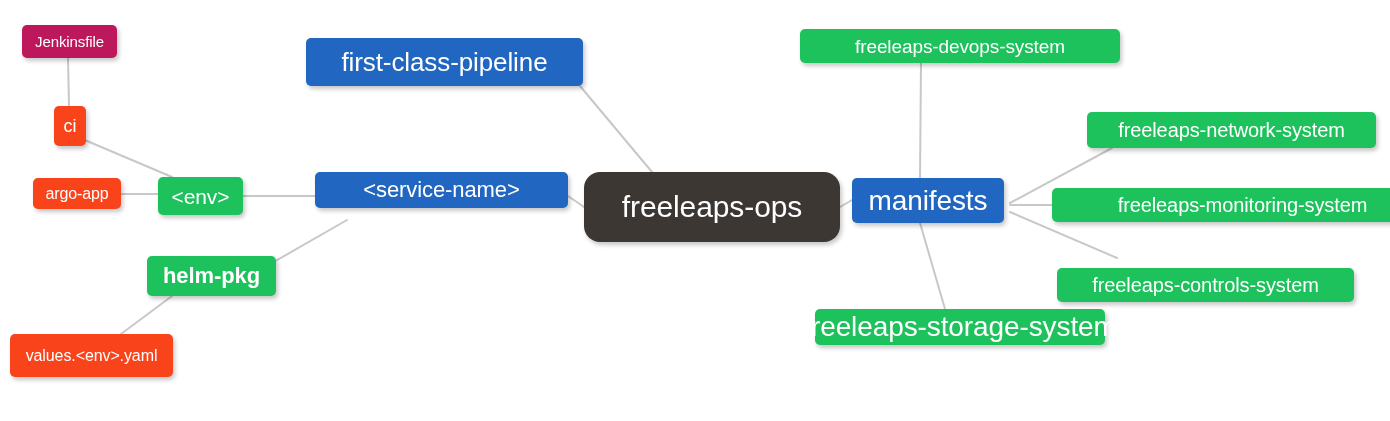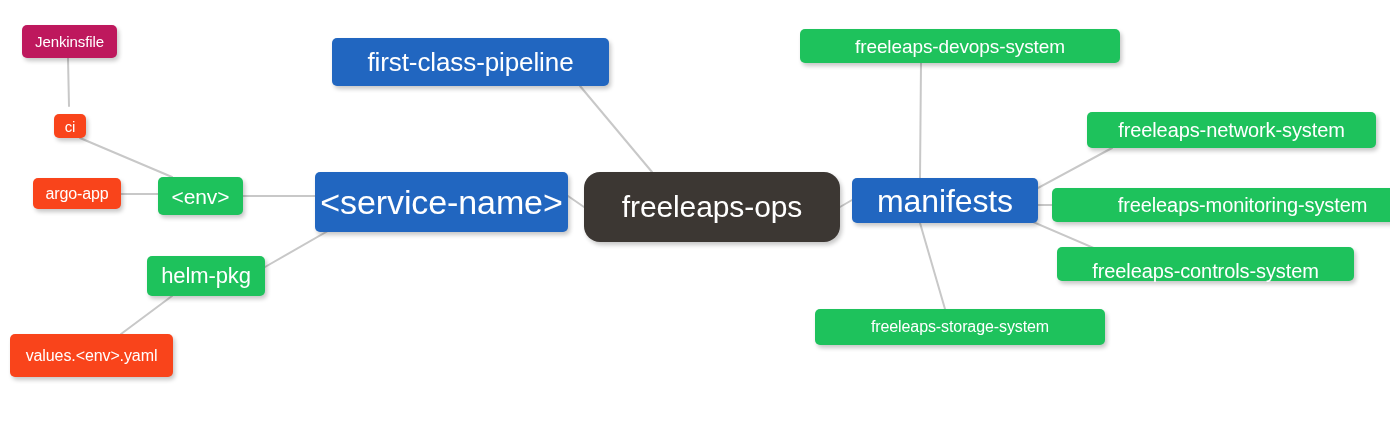--- a/index.html
+++ b/index.html
@@ -63,56 +63,56 @@
       <line x1="920" y1="178" x2="921" y2="63" stroke="#c8c8c8" stroke-width="2" stroke-linecap="round"></line>
       <line x1="1010" y1="203" x2="1112" y2="148" stroke="#c8c8c8" stroke-width="2" stroke-linecap="round"></line>
       <line x1="1010" y1="205" x2="1052" y2="205" stroke="#c8c8c8" stroke-width="2" stroke-linecap="round"></line>
       <line x1="1010" y1="212" x2="1117" y2="258" stroke="#c8c8c8" stroke-width="2" stroke-linecap="round"></line>
       <line x1="920" y1="223" x2="945" y2="309" stroke="#c8c8c8" stroke-width="2" stroke-linecap="round"></line>
     </svg>
   <div id="node-layer">
       <div class="mm-node root" style="left: 584px; top: 172px; width: 256px; height: 70px; font-size: 30px;">
         <span>freeleaps-ops</span>
       </div>
-      <div class="mm-node blue" style="left: 315px; top: 172px; width: 253px; height: 60px; font-size: 34px;">
+      <div class="mm-node blue" style="left: 315px; top: 172px; width: 253px; height: 36px; font-size: 22px;">
         <span>&lt;service-name&gt;</span>
       </div>
-      <div class="mm-node blue" style="left: 332px; top: 38px; width: 277px; height: 48px; font-size: 26px;">
+      <div class="mm-node blue" style="left: 306px; top: 38px; width: 277px; height: 48px; font-size: 26px;">
         <span>first-class-pipeline</span>
       </div>
-      <div class="mm-node blue" style="left: 852px; top: 178px; width: 186px; height: 45px; font-size: 32px;">
+      <div class="mm-node blue" style="left: 852px; top: 178px; width: 152px; height: 45px; font-size: 28px;">
         <span>manifests</span>
       </div>
       <div class="mm-node green" style="left: 158px; top: 177px; width: 85px; height: 38px; font-size: 21px;">
         <span>&lt;env&gt;</span>
       </div>
-      <div class="mm-node green" style="left: 147px; top: 256px; width: 118px; height: 40px; font-size: 22px;">
+      <div class="mm-node green" style="left: 147px; top: 256px; width: 129px; height: 40px; font-size: 22px; font-weight: bold;">
         <span>helm-pkg</span>
       </div>
-      <div class="mm-node red" style="left: 54px; top: 106px; width: 32px; height: 24px; font-size: 15px; margin-top: 8px;">
+      <div class="mm-node red" style="left: 54px; top: 106px; width: 32px; height: 40px; font-size: 18px;">
         <span>ci</span>
       </div>
       <div class="mm-node red" style="left: 33px; top: 178px; width: 88px; height: 31px; font-size: 16px;">
         <span>argo-app</span>
       </div>
       <div class="mm-node red" style="left: 10px; top: 334px; width: 163px; height: 43px; font-size: 16px;">
         <span>values.&lt;env&gt;.yaml</span>
       </div>
       <div class="mm-node orange" style="left: 22px; top: 25px; width: 95px; height: 33px; font-size: 15px;">
         <span>Jenkinsfile</span>
       </div>
       <div class="mm-node green" style="left: 800px; top: 29px; width: 320px; height: 34px; font-size: 19px; align-items: center;">
         <span>freeleaps-devops-system</span>
       </div>
       <div class="mm-node green" style="left: 1057px; top: 112px; width: 289px; height: 36px; font-size: 20px; margin-left: 30px;">
         <span>freeleaps-network-system</span>
       </div>
       <div class="mm-node green" style="left: 1052px; top: 188px; width: 381px; height: 34px; font-size: 20px;">
         <span>freeleaps-monitoring-system</span>
       </div>
-      <div class="mm-node green" style="left: 1057px; top: 247px; width: 297px; height: 34px; font-size: 20px; align-items: flex-end;">
+      <div class="mm-node green" style="left: 1057px; top: 268px; width: 297px; height: 34px; font-size: 20px;">
         <span>freeleaps-controls-system</span>
       </div>
-      <div class="mm-node green" style="left: 815px; top: 309px; width: 290px; height: 36px; font-size: 16px;">
+      <div class="mm-node green" style="left: 815px; top: 309px; width: 290px; height: 36px; font-size: 28px;">
         <span>freeleaps-storage-system</span>
       </div>
     </div>
 </div>
 
 </body></html>

